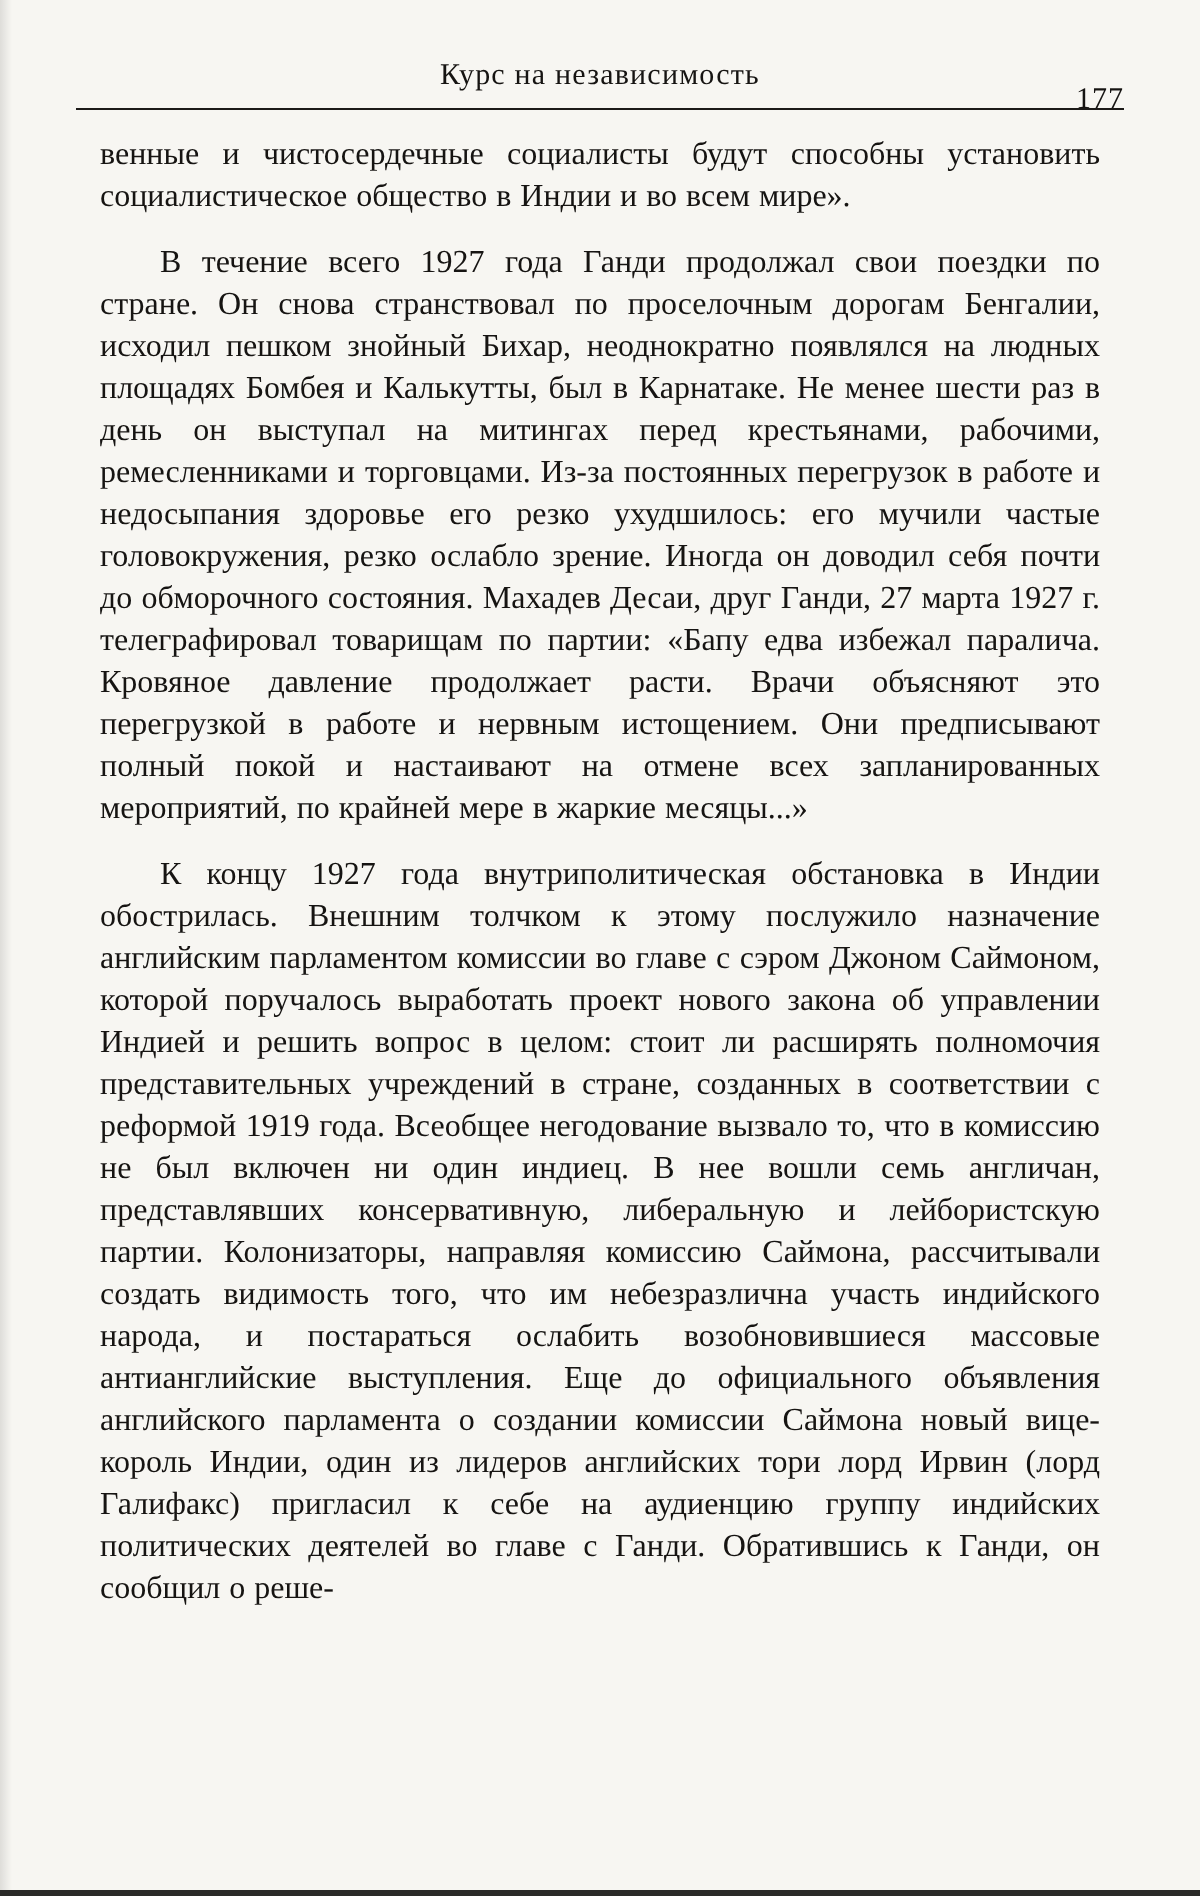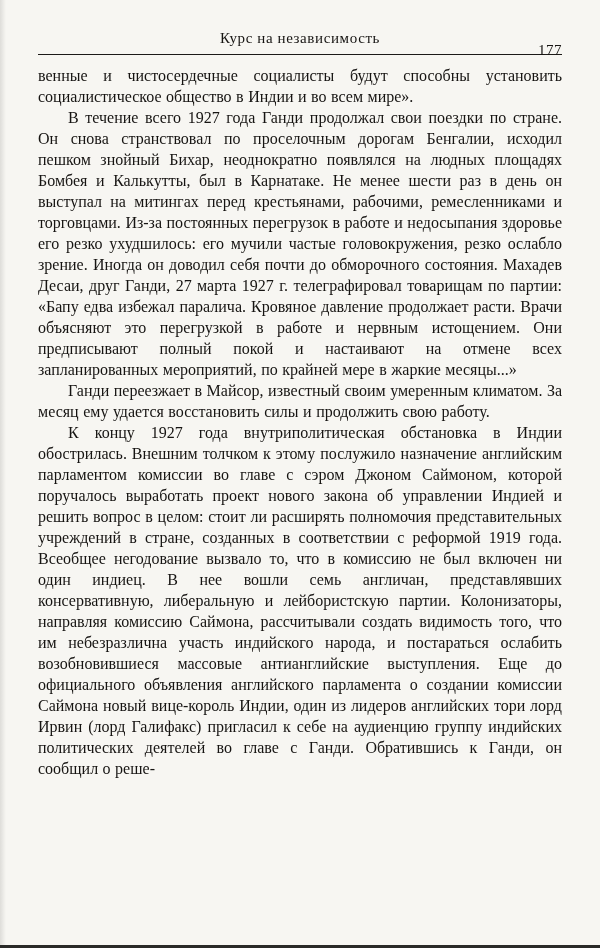--- a/index.html
+++ b/index.html
@@ -54,21 +54,21 @@
   .body-text {
     margin: 10px 38px 0 38px;
     font-size: 16px;
     line-height: 21px;
     text-align: justify;
     hyphens: auto;
     -webkit-hyphens: auto;
     word-spacing: 0.5px;
   }
   .body-text p {
-    margin: 0;
+    margin: 12px;
     text-indent: 30px;
   }
   .body-text p.no-indent {
     text-indent: 0;
   }
 </style>
 </head>
 <body>
 
 <div class="page">
@@ -76,17 +76,16 @@
   <div class="header">
     <span class="running-title">Курс на независимость</span>
     <span class="page-number">177</span>
   </div>
 
   <hr class="header-rule">
 
   <div class="body-text">
     <p class="no-indent">венные и чистосердечные социалисты будут способны установить социалистическое общество в Индии и во всем мире».</p>
     <p>В течение всего 1927 года Ганди продолжал свои поездки по стране. Он снова странствовал по проселочным дорогам Бенгалии, исходил пешком знойный Бихар, неоднократно появлялся на людных площадях Бомбея и Калькутты, был в Карнатаке. Не менее шести раз в день он выступал на митингах перед крестьянами, рабочими, ремесленниками и торговцами. Из-за постоянных перегрузок в работе и недосыпания здоровье его резко ухудшилось: его мучили частые головокружения, резко ослабло зрение. Иногда он доводил себя почти до обморочного состояния. Махадев Десаи, друг Ганди, 27 марта 1927 г. телеграфировал товарищам по партии: «Бапу едва избежал паралича. Кровяное давление продолжает расти. Врачи объясняют это перегрузкой в работе и нервным истощением. Они предписывают полный покой и настаивают на отмене всех запланированных мероприятий, по крайней мере в жаркие месяцы...»</p>
-    <p>Ганди переезжает в Майсор, известный своим умеренным климатом. За месяц ему удается восстановить силы и продолжить свою работу.</p>
     <p>К концу 1927 года внутриполитическая обстановка в Индии обострилась. Внешним толчком к этому послужило назначение английским парламентом комиссии во главе с сэром Джоном Саймоном, которой поручалось выработать проект нового закона об управлении Индией и решить вопрос в целом: стоит ли расширять полномочия представительных учреждений в стране, созданных в соответствии с реформой 1919 года. Всеобщее негодование вызвало то, что в комиссию не был включен ни один индиец. В нее вошли семь англичан, представлявших консервативную, либеральную и лейбористскую партии. Колонизаторы, направляя комиссию Саймона, рассчитывали создать видимость того, что им небезразлична участь индийского народа, и постараться ослабить возобновившиеся массовые антианглийские выступления. Еще до официального объявления английского парламента о создании комиссии Саймона новый вице-король Индии, один из лидеров английских тори лорд Ирвин (лорд Галифакс) пригласил к себе на аудиенцию группу индийских политических деятелей во главе с Ганди. Обратившись к Ганди, он сообщил о реше-</p>
   </div>
 
 </div>
 
 </body></html>

